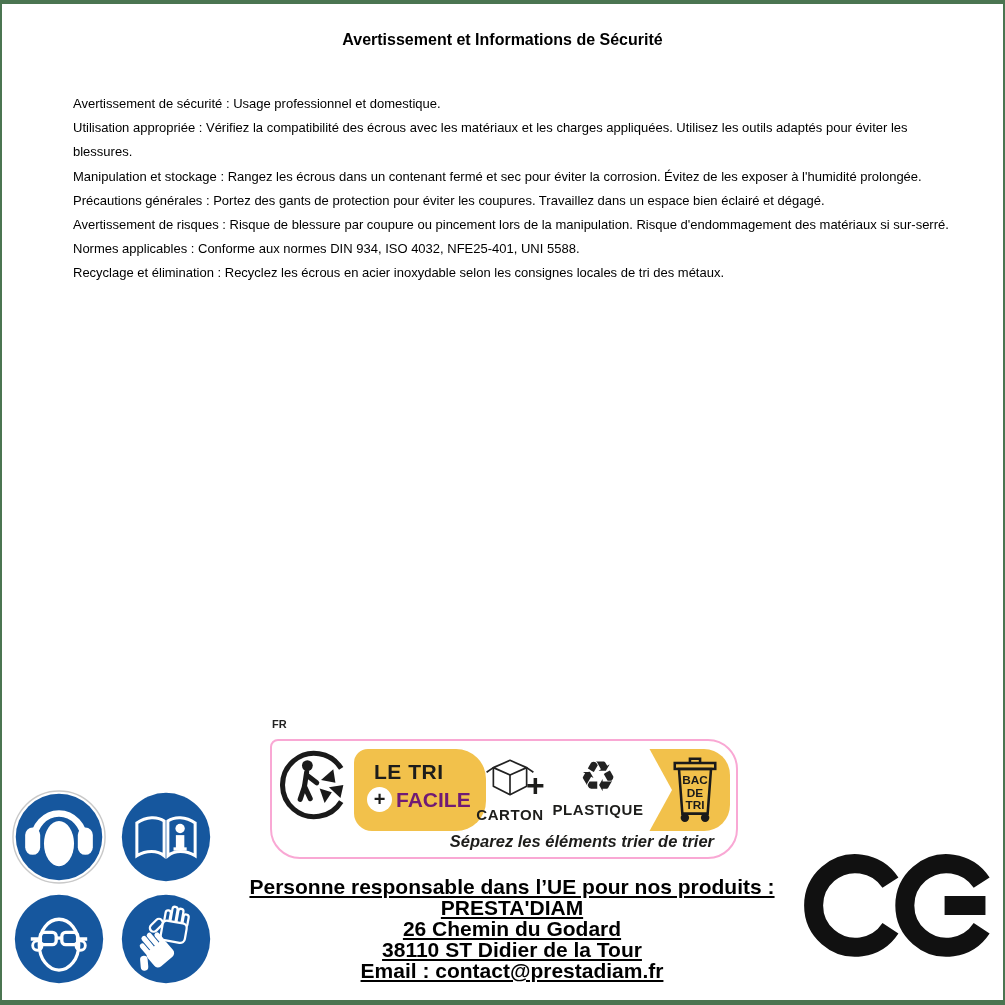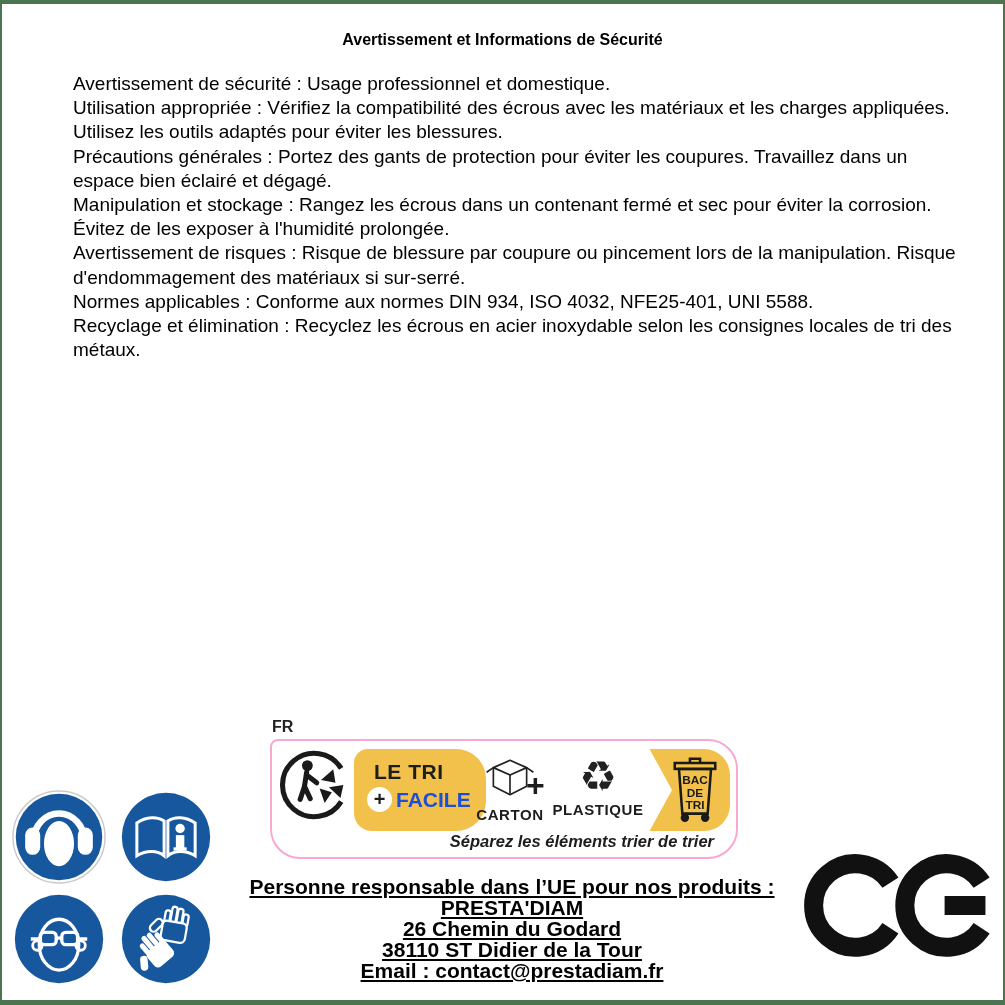--- a/index.html
+++ b/index.html
@@ -8,48 +8,48 @@
     background:#fff;overflow:hidden;
     border-style:solid;border-color:#4b7551;
     border-top-width:4px;border-bottom-width:5px;border-left-width:2px;border-right-width:2px;
     font-family:"Liberation Sans",sans-serif;color:#000;padding-left:8px;
   }
   .title{
     position:absolute;top:27px;left:0;width:100%;text-align:center;
     font-size:16px;font-weight:bold;
   }
   .body-text{
-    position:absolute;left:71px;top:68px;width:888px;
-    font-size:19px;line-height:24.2px;
+    position:absolute;left:71px;top:88px;width:888px;
+    font-size:13px;line-height:24.2px;
   }
   .body-text p{margin:0;}
   
   .icons-grid{
     position:absolute;left:10px;top:786px;
     display:grid;grid-template-columns:94px 94px;grid-auto-rows:94px;
     column-gap:13px;row-gap:8px;
   }
   .icons-grid svg{display:block;width:94px;height:94px;}
   
-  .fr-label{position:absolute;left:270px;top:714px;font-size:16px;font-weight:bold;color:#222;}
+  .fr-label{position:absolute;left:270px;top:714px;font-size:11px;font-weight:bold;color:#222;}
   .tri-box{
     position:absolute;left:268px;top:735px;width:468px;height:120px;box-sizing:border-box;
     background:#fff;border:2px solid #f9a8d4;border-radius:8px 30px 30px 30px;
   }
   .triman{position:absolute;left:8px;top:4px;width:72px;height:80px;}
   .band{position:absolute;left:82px;top:8px;width:376px;height:82px;background:#fff;border-radius:12px 26px 26px 14px;}
   .band .y-right{position:absolute;left:292px;right:0;top:0;bottom:0;background:#F2C14B;border-radius:0 26px 26px 0;}
   .band .notch{position:absolute;left:268px;top:0;bottom:0;width:50px;background:#fff;
     clip-path:polygon(0 0,55% 0,100% 50%,55% 100%,0 100%);}
   .band .y-left{position:absolute;left:0;top:0;bottom:0;width:132px;background:#F2C14B;border-radius:14px 30px 30px 18px;color:#1d1d1b;}
   .letri{margin:11px 0 0 20px;font-size:21px;font-weight:bold;letter-spacing:.5px;}
   .facile-row{display:flex;align-items:center;margin:3px 0 0 13px;}
   .plus-badge{width:25px;height:25px;border-radius:50%;background:#fff;display:flex;align-items:center;justify-content:center;
     font-size:20px;font-weight:bold;color:#1d1d1b;}
-  .facile{font-size:21px;font-weight:bold;margin-left:4px;color:#1d4ed8;}
+  .facile{font-size:21px;font-weight:bold;margin-left:4px;color:#701a75;}
   .mat-stack{position:absolute;top:6px;text-align:center;color:#1d1d1b;}
   .mat-stack .mat-label{font-size:15px;font-weight:bold;letter-spacing:.6px;margin-top:2px;}
   .mat-carton{left:116px;width:80px;}
   .mat-plastique{left:198px;width:92px;}
   .mid-plus{position:absolute;left:172px;top:18px;font-size:32px;font-weight:bold;color:#1d1d1b;}
   .recycle-glyph{font-size:42px;line-height:44px;color:#222;display:block;}
   .bin{position:absolute;left:314px;top:5px;width:54px;height:72px;}
   .tagline{position:absolute;right:22px;top:91px;font-size:16.5px;font-weight:bold;font-style:italic;color:#1d1d1b;}
   
   .address{
@@ -63,22 +63,22 @@
 </head>
 <body>
 
 <div class="page">
 
   <div class="title">Avertissement et Informations de Sécurité</div>
 
   <div class="body-text">
     <p>Avertissement de sécurité : Usage professionnel et domestique.</p>
     <p>Utilisation appropriée : Vérifiez la compatibilité des écrous avec les matériaux et les charges appliquées. Utilisez les outils adaptés pour éviter les blessures.</p>
+    <p>Manipulation et stockage : Rangez les écrous dans un contenant fermé et sec pour éviter la corrosion. Évitez de les exposer à l'humidité prolongée.</p>
     <p>Précautions générales : Portez des gants de protection pour éviter les coupures. Travaillez dans un espace bien éclairé et dégagé.</p>
-    <p>Manipulation et stockage : Rangez les écrous dans un contenant fermé et sec pour éviter la corrosion. Évitez de les exposer à l'humidité prolongée.</p>
     <p>Avertissement de risques : Risque de blessure par coupure ou pincement lors de la manipulation. Risque d'endommagement des matériaux si sur-serré.</p>
     <p>Normes applicables : Conforme aux normes DIN 934, ISO 4032, NFE25-401, UNI 5588.</p>
     <p>Recyclage et élimination : Recyclez les écrous en acier inoxydable selon les consignes locales de tri des métaux.</p>
   </div>
 
   <div class="icons-grid">
 
     <svg viewBox="0 0 100 100">
       <circle cx="50" cy="50" r="49" fill="none" stroke="#c9c9c9" stroke-width="1.5"></circle>
       <circle cx="50" cy="50" r="46" fill="#16579E"></circle>

